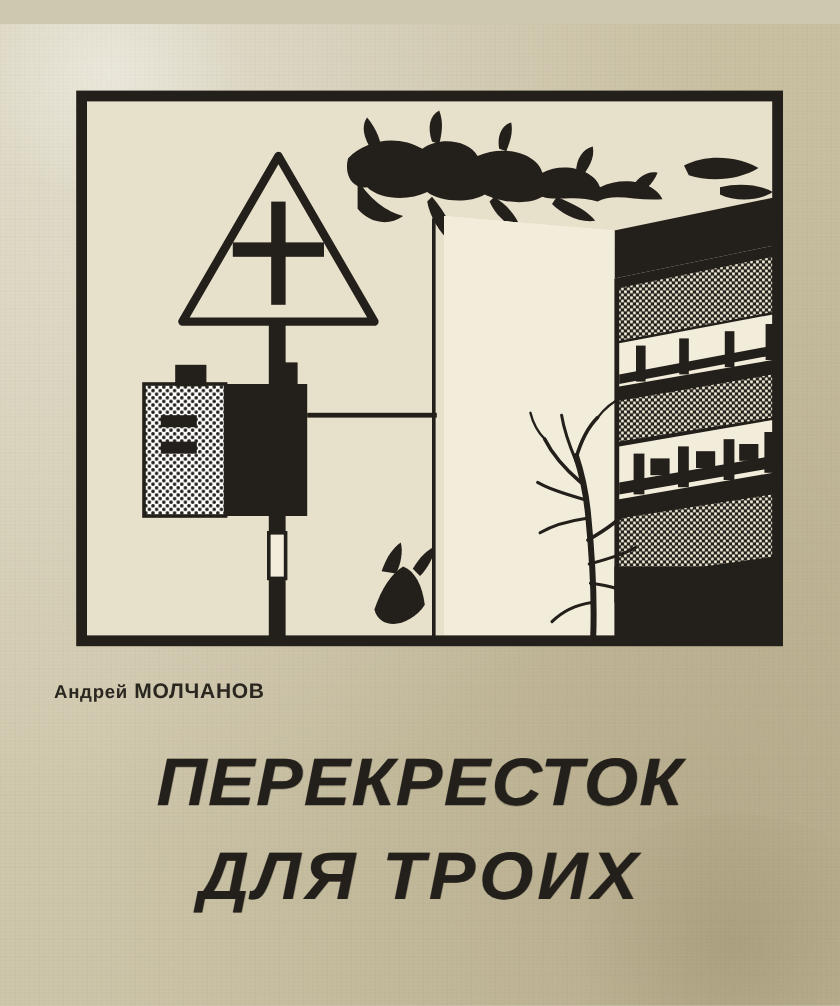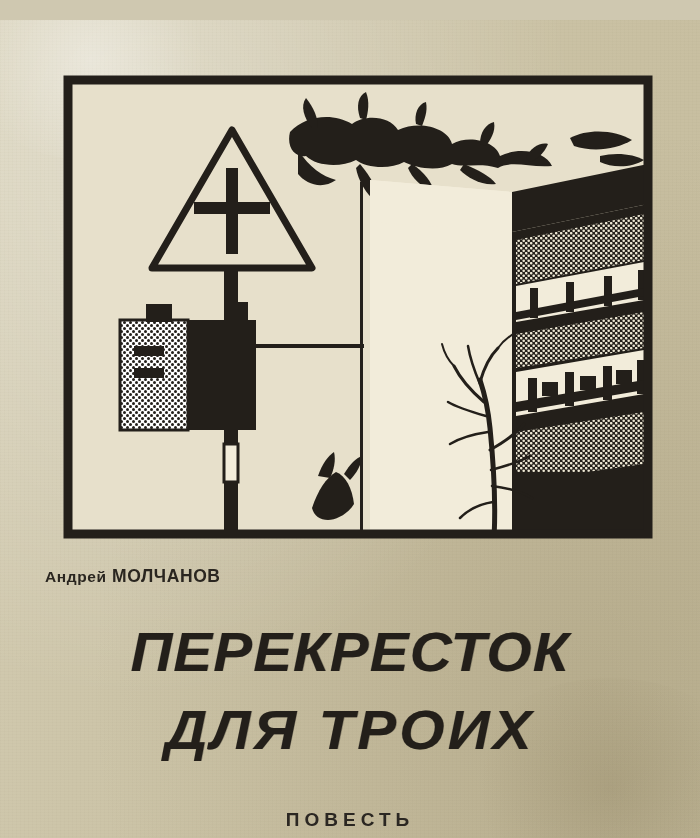--- a/index.html
+++ b/index.html
@@ -254,15 +254,14 @@
   </div>
 
   <div class="author">
     <span class="given">Андрей</span>
     <span class="family">МОЛЧАНОВ</span>
   </div>
 
   <div class="title title-line1 worn">ПЕРЕКРЕСТОК</div>
   <div class="title title-line2 worn">ДЛЯ  ТРОИХ</div>
 
-  <div class="subtitle">ПОВЕСТЬ</div>
 
 </div>
 
 </body></html>

